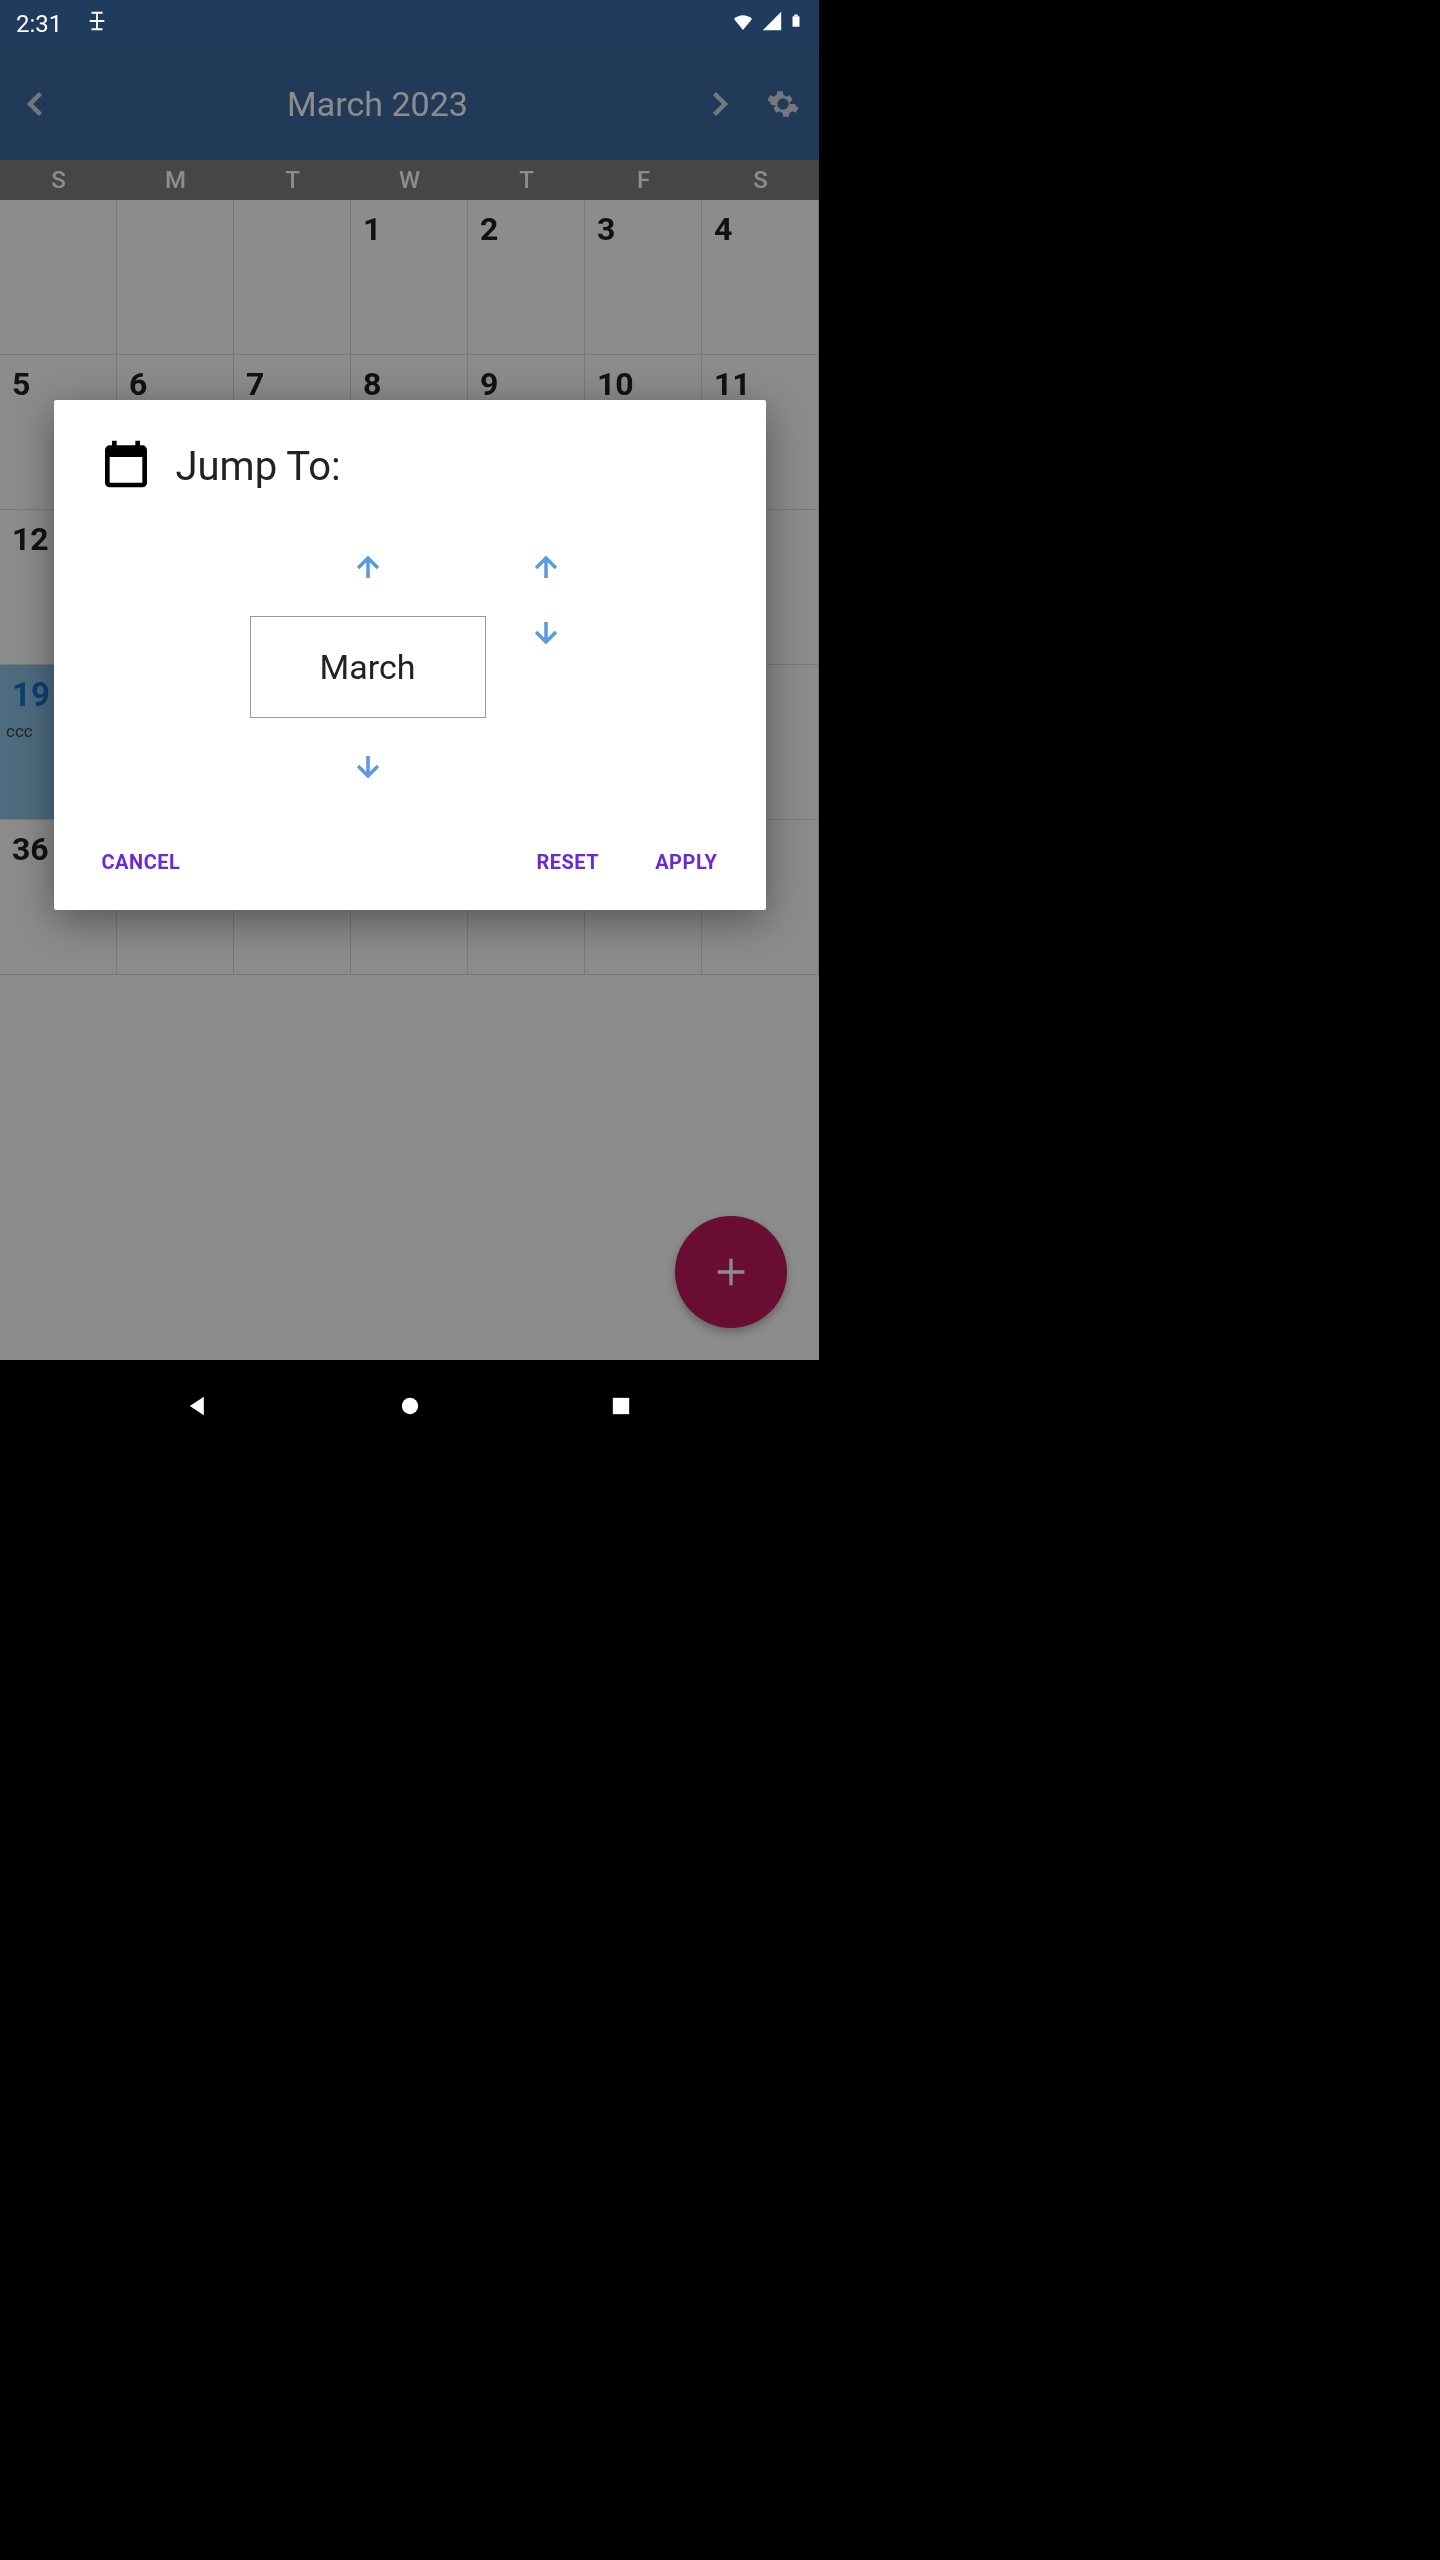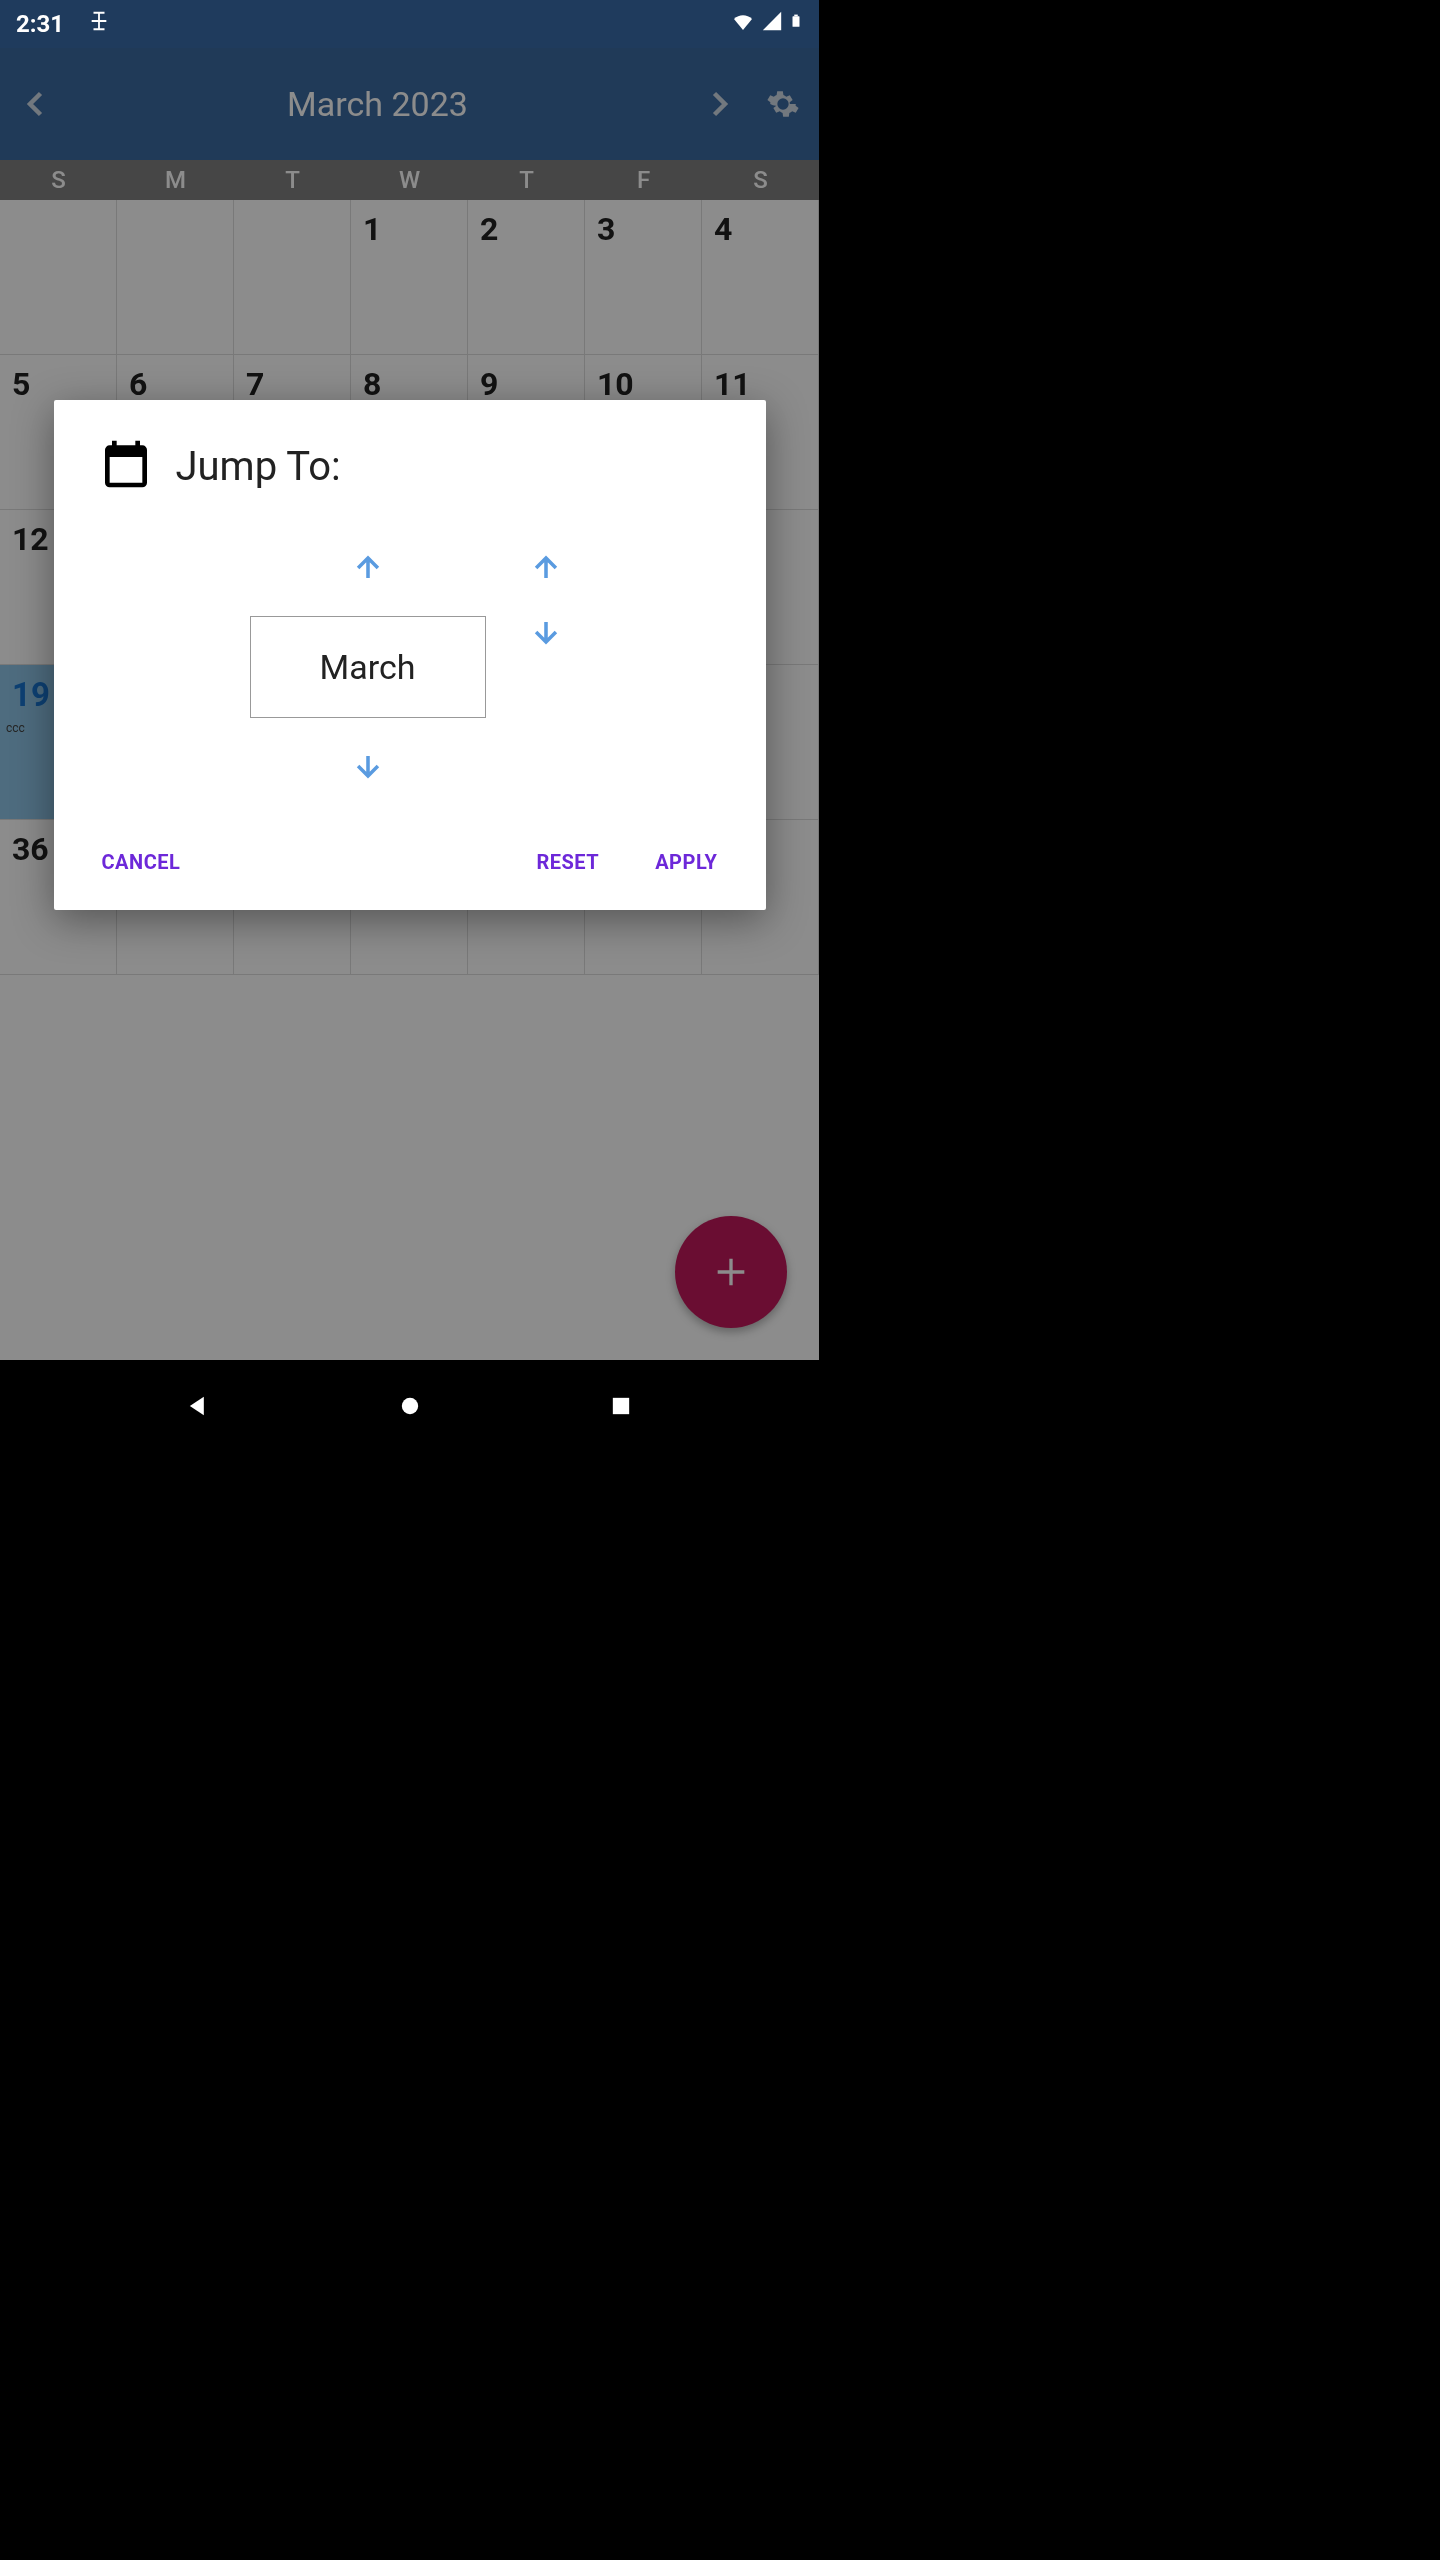--- a/index.html
+++ b/index.html
@@ -19,21 +19,20 @@
     
     .status-bar {
       height: 48px;
       background: #1f3b5d;
       display: flex;
       align-items: center;
       justify-content: space-between;
       padding: 0 16px;
       color: #fff;
       font-size: 24px;
-      font-weight: bold;
     }
     .status-left { display: flex; align-items: center; gap: 24px; }
     .status-right { display: flex; align-items: center; gap: 6px; }
     
     .app-bar {
       height: 112px;
       background: #3b6aa0;
       display: flex;
       align-items: center;
       padding: 0 16px;
@@ -83,21 +82,21 @@
     .calendar-cell.empty {   }
     .calendar-cell.highlight {
       background: #8ec5e7;
     }
     .calendar-cell .cell-number { font-size: 32px; font-weight: 700; }
     .calendar-cell.highlight .cell-number { color: #1976d2; font-size: 33px; font-weight: 700; }
     .calendar-cell .cell-sub {
       position: absolute;
       top: 56px;
       left: 6px;
-      font-size: 12px;
+      font-size: 17px;
       color: #444;
       font-weight: 400;
     }
     
     .overlay {
       position: absolute;
       inset: 0;
       background: rgba(0,0,0,0.45);
       z-index: 10;
     }

